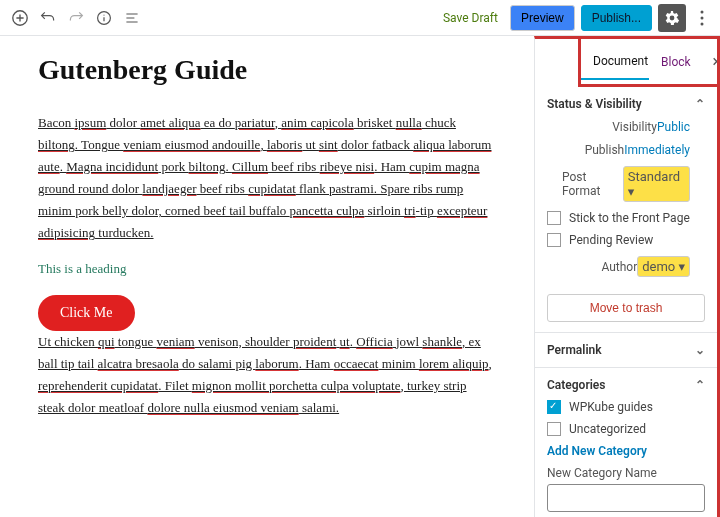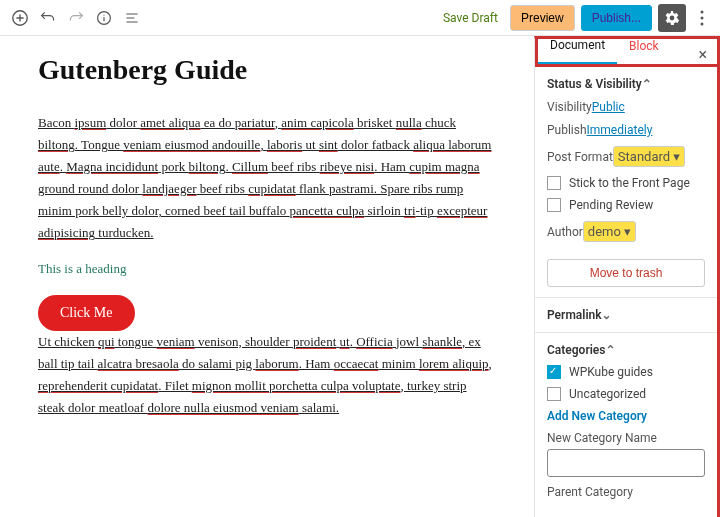--- a/index.html
+++ b/index.html
@@ -3,41 +3,41 @@
 <meta charset="utf-8">
 <style>
 * { box-sizing: border-box; margin: 0; padding: 0; }
 body { font-family: -apple-system, BlinkMacSystemFont, "Segoe UI", Roboto, sans-serif; font-size: 13px; color: #23282d; background: #fff; width: 720px; height: 517px; overflow: hidden; position: relative; }
 .toolbar { display: flex; align-items: center; justify-content: space-between; padding: 6px 8px; border-bottom: 1px solid #e2e4e7; height: 36px; }
 .toolbar-left { display: flex; gap: 4px; align-items: center; }
 .tb-btn { width: 24px; height: 24px; display: flex; align-items: center; justify-content: center; color: #555; cursor: pointer; border-radius: 3px; }
 .tb-btn.disabled { color: #aaa; }
 .toolbar-right { display: flex; gap: 6px; align-items: center; }
 .link-btn { color: #4d7c0f; font-size: 12px; cursor: pointer; padding: 4px 6px; }
-.btn { font-size: 12px; padding: 5px 10px; border: 1px solid #ccc; background: #fdba74; border-radius: 3px; cursor: pointer; }
-.btn-pub { background: #00a0d2; color: #4c1d95; border-color: #00a0d2; }
+.btn { font-size: 12px; padding: 5px 10px; border: 1px solid #ccc; background: #3b82f6; border-radius: 3px; cursor: pointer; }
+.btn-pub { background: #00a0d2; color: #0f172a; border-color: #00a0d2; }
 .gear-btn { width: 28px; height: 28px; background: #555; color: #fff; display: flex; align-items: center; justify-content: center; border-radius: 3px; cursor: pointer; }
 .dots-btn { width: 20px; height: 28px; display: flex; align-items: center; justify-content: center; color: #555; cursor: pointer; }
 .main { display: flex; height: calc(517px - 36px); }
 .editor { flex: 1; padding: 18px 38px; overflow: auto; }
 .post-title { font-family: Georgia, serif; font-size: 28px; font-weight: bold; color: #111; margin-bottom: 26px; }
 .content-p { font-family: Georgia, serif; font-size: 13px; line-height: 1.7; color: #222; margin-bottom: 16px; text-decoration: underline; }
 .content-p .u { text-decoration: underline; text-decoration-color: #d63638; text-decoration-thickness: 1px; text-underline-offset: 2px; }
 .heading-p { font-family: Georgia, serif; font-size: 13px; color: #267a5f; margin-bottom: 18px; }
 .click-btn { background: #e02020; color: #fff; font-family: Georgia, serif; font-size: 14px; padding: 10px 22px; border: none; border-radius: 22px; cursor: pointer; display: inline-block; }
 .sidebar { width: 186px; border-left: 1px solid #e2e4e7; font-size: 12px; overflow-y: auto; position: relative; border-top: 3px solid #cc3232; border-right: 3px solid #cc3232; }
-.tabs { display: flex; align-items: flex-end; height: 28px; position: relative; border-bottom: 1px solid #e2e4e7; border: 3px solid #cc3232; border-top: none; border-right: none; }
-.tab { width:50%; padding: 0 12px; cursor: pointer; color: #ef4444; font-size: 12px; height: 37px; display: flex; align-items: center; }
+.tabs { display: flex; align-items: center; height: 48px; position: relative; border-bottom: 1px solid #e2e4e7; border: 3px solid #cc3232; border-top: none; border-right: none; margin-left: 43px; }
+.tab { width:50%; padding: 0 12px; cursor: pointer; color: #701a75; font-size: 12px; height: 37px; display: flex; align-items: center; }
 .tab.active { color: #111; border-bottom: 2px solid #00a0d2; }
 .close-x { margin-left: auto; padding: 0 10px; color: #555; cursor: pointer; font-size: 16px; }
 .panel-sec { border-bottom: 1px solid #e2e4e7; padding: 10px 12px; }
-.panel-head { display: flex; align-items: center; cursor: pointer; font-weight: 600; color: #333; font-size: 12px; }
+.panel-head { display: flex; justify-content: space-between; align-items: center; cursor: pointer; font-weight: 600; color: #333; font-size: 12px; }
 .chev { font-size: 12px; color: #666; }
-.row { display: flex; justify-content: flex-start; align-items: center; margin: 9px 0; font-size: 12px; color: #555; }
-.blue-link { color: #007cba; text-decoration: underline; cursor: pointer; font-size: 12px; }
+.row { display: flex; justify-content: flex-end; align-items: center; margin: 9px 15px; font-size: 12px; color: #555; }
+.blue-link { color: #007cba; cursor: pointer; font-size: 12px; }
 .blue-link.nd { text-decoration: none; }
 .sel { border: 1px solid #ccc; font-size: 13px; padding: 2px 4px; border-radius: 3px; background: #fde047; cursor: pointer; color:#555; }
 .cb-row { display: flex; align-items: center; gap: 8px; margin: 8px 0; font-size: 12px; color: #444; }
 .cb { width: 14px; height: 14px; border: 1px solid #999; background: #fff; cursor: pointer; display: inline-block; }
 .cb.checked { background: #00a0d2; border-color: #00a0d2; position: relative; }
 .cb.checked::after { content:"✓"; color:#fff; font-size:10px; position:absolute; top:-1px; left:1px; }
 .trash-btn { width: 100%; border: 1px solid #ccc; background: #fff; color: #c0392b; padding: 6px; font-size: 12px; border-radius: 3px; cursor: pointer; margin-top: 8px; }
 .text-in { width: 100%; border: 1px solid #888; padding: 6px; font-size: 12px; border-radius: 3px; margin-top: 4px; }
 .lbl { font-size: 12px; color: #555; margin-top: 8px; display: block; }
 .sidebar::-webkit-scrollbar { width: 10px; }

